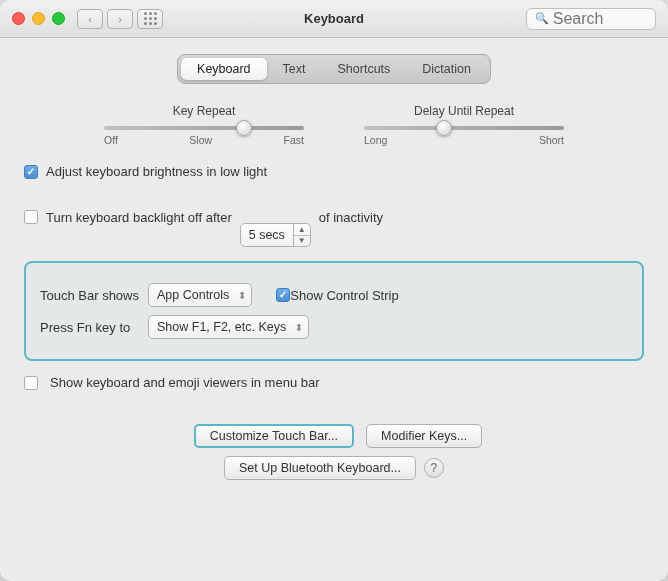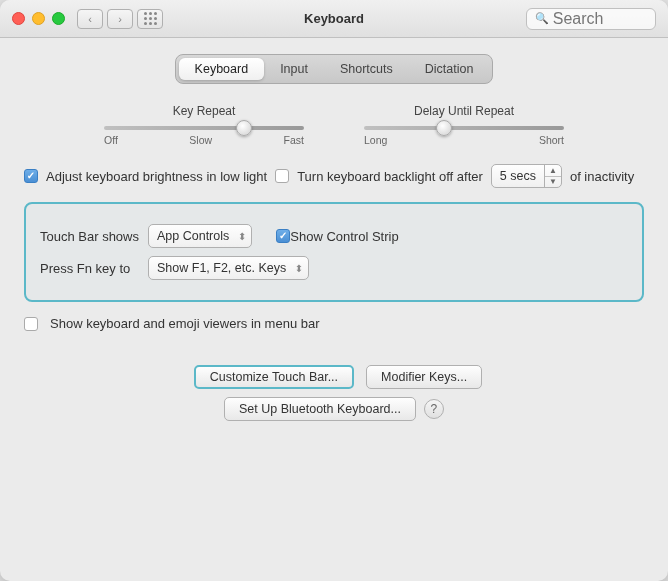--- a/index.html
+++ b/index.html
@@ -215,21 +215,21 @@
 
     .slider-end-label {
       font-size: 10.5px;
       color: #666;
     }
 
     
     .options-section {
       width: 100%;
       display: flex;
-      flex-direction: row;
+      flex-direction: column;
       gap: 8px;
       margin-bottom: 14px;
     }
 
     .option-row {
       display: flex;
       align-items: center;
       gap: 8px;
     }
 
@@ -287,20 +287,21 @@
       color: #888;
     }
 
     .stepper {
       background: linear-gradient(to bottom, #fefefe, #f0f0f0);
       border: 1px solid #b0b0b0;
       border-radius: 5px;
       height: 24px;
       display: flex;
       align-items: center;
+      margin-top: 36px;
     }
 
     .stepper-value {
       padding: 0 8px;
       font-size: 12.5px;
       border-right: 1px solid #b0b0b0;
       height: 100%;
       display: flex;
       align-items: center;
     }
@@ -452,21 +453,21 @@
     <div class="search-box">
       <span class="search-icon-svg">🔍</span>
       <input class="search-input" type="text" placeholder="Search" style="">
     </div>
   </div>
 
   <div class="content">
 
     <div class="tabs">
       <div class="tab active">Keyboard</div>
-      <div class="tab">Input</div>
+      <div class="tab">Text</div>
       <div class="tab">Shortcuts</div>
       <div class="tab">Dictation</div>
     </div>
 
     <div class="sliders-row">
       <div class="slider-group">
         <div class="slider-label">Key Repeat</div>
         <div class="slider-track">
           <div class="slider-thumb key-repeat"></div>
         </div>

